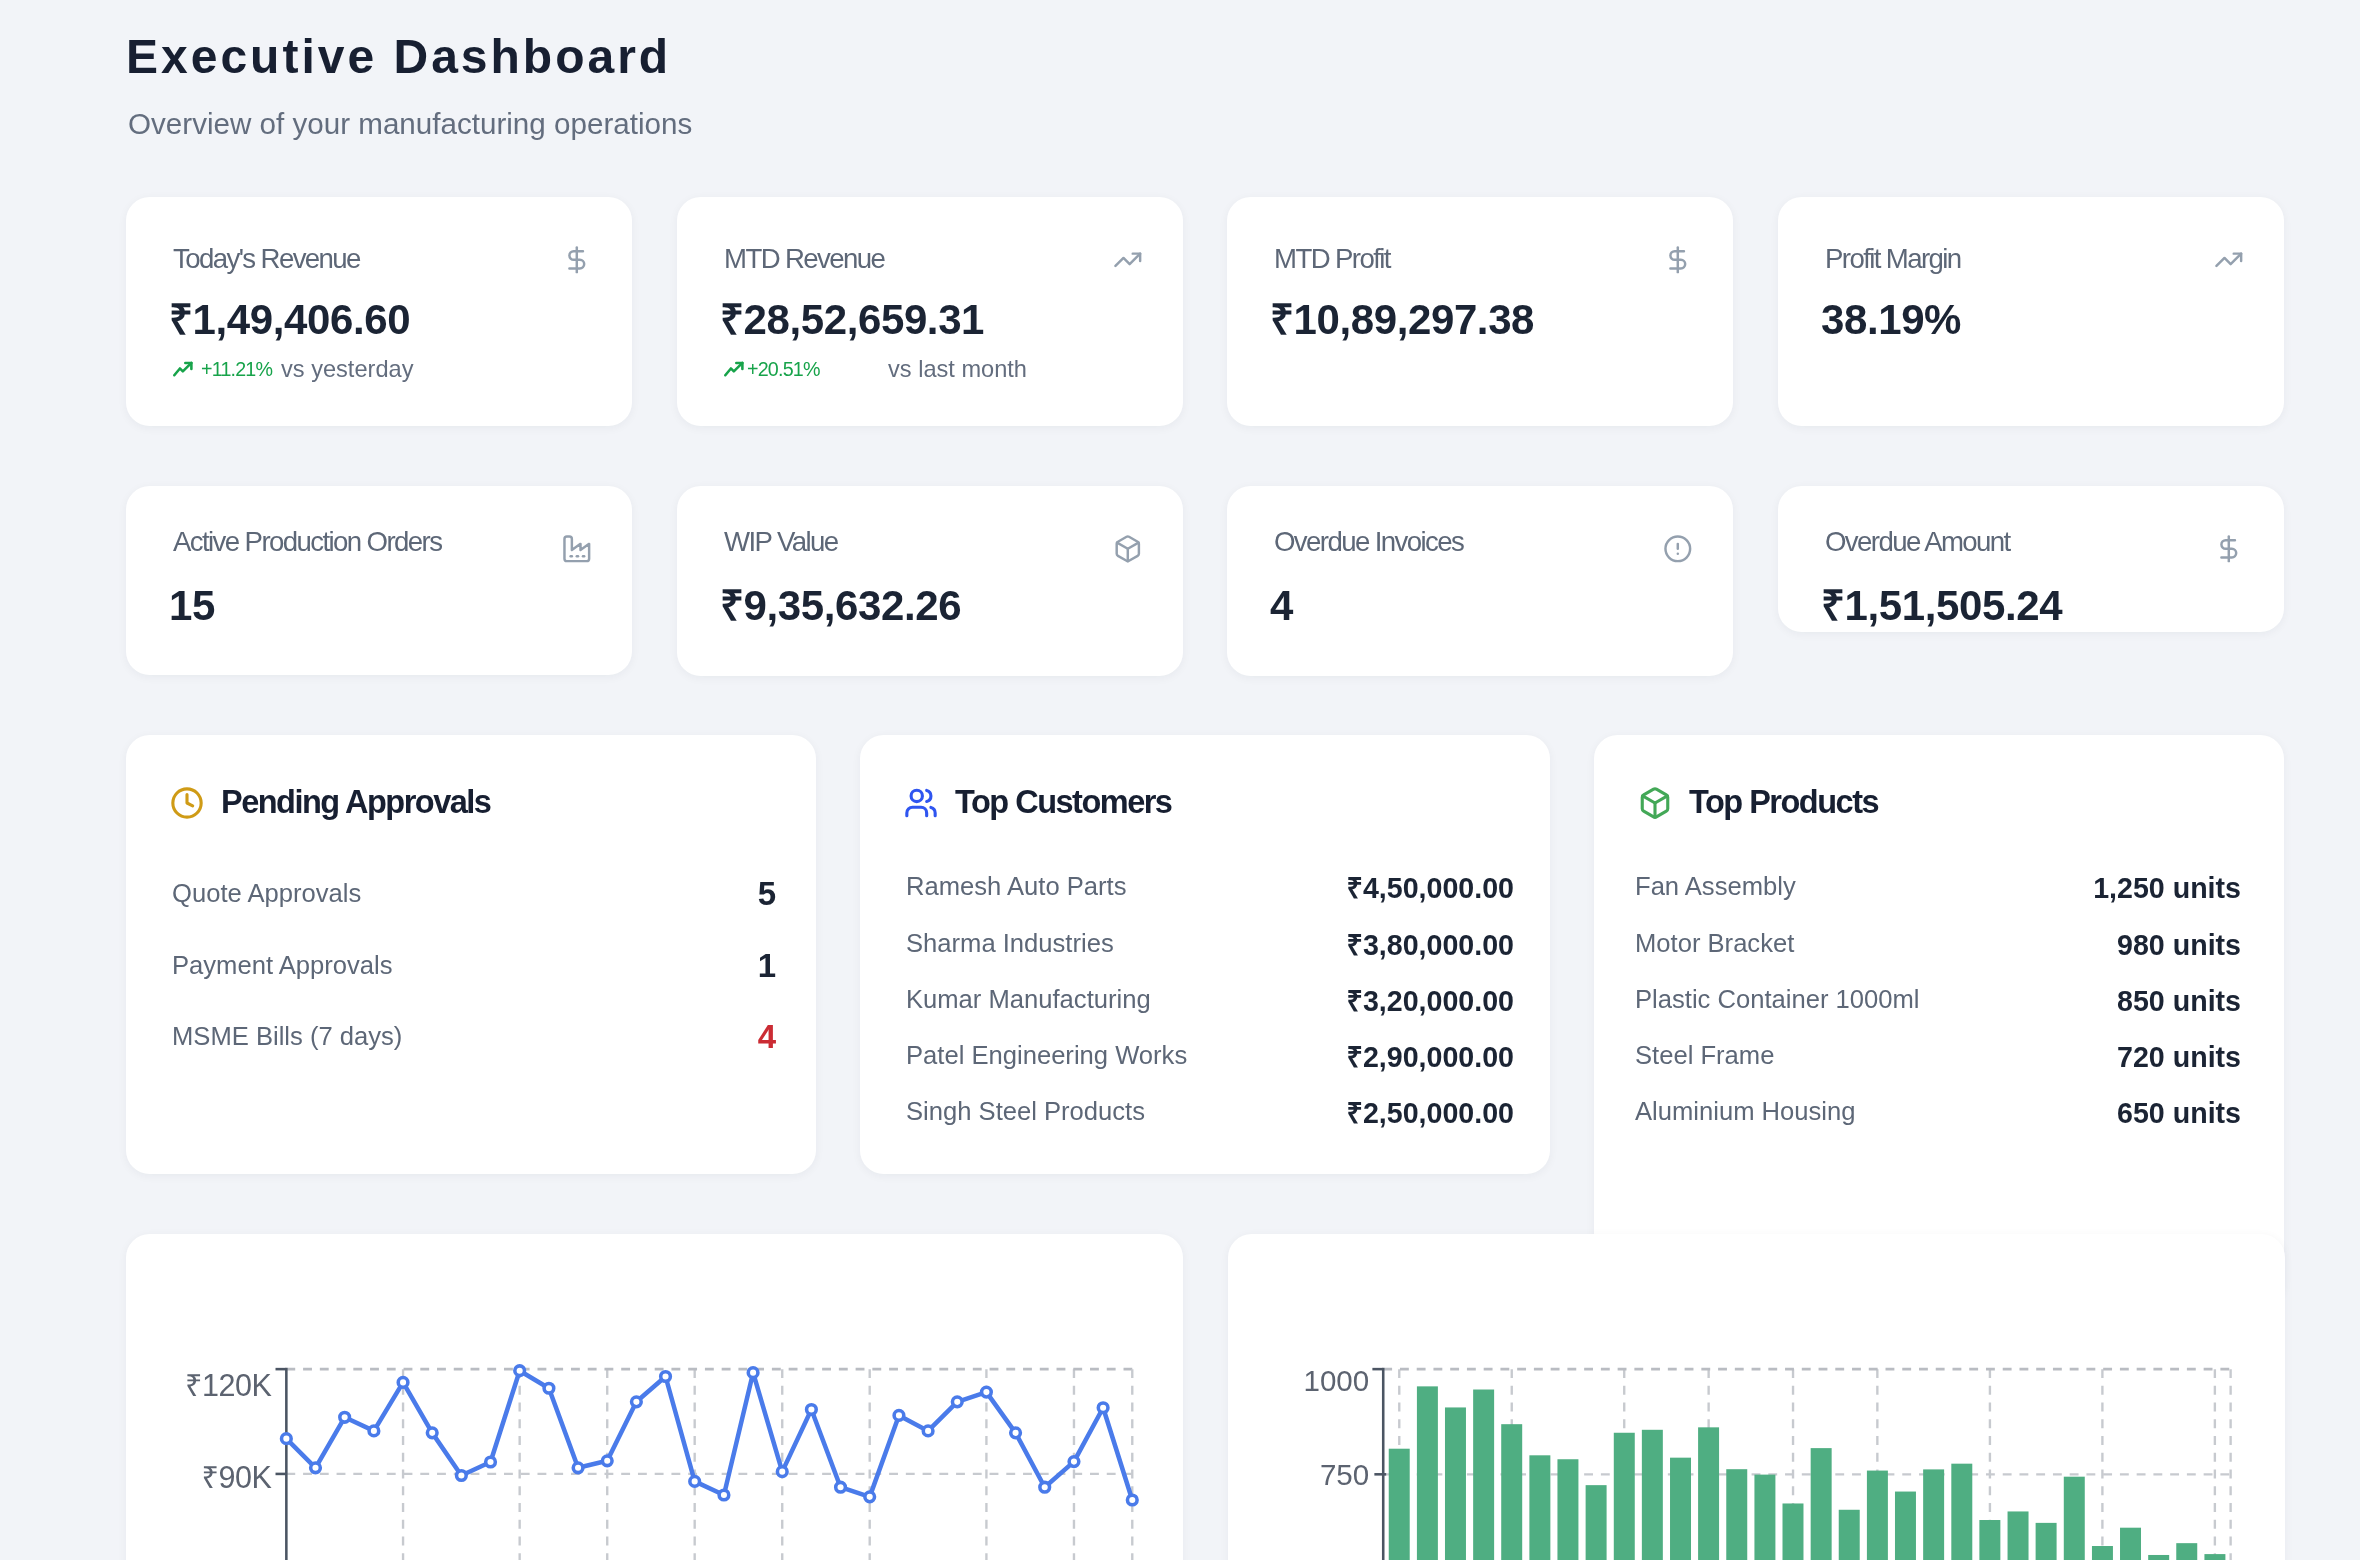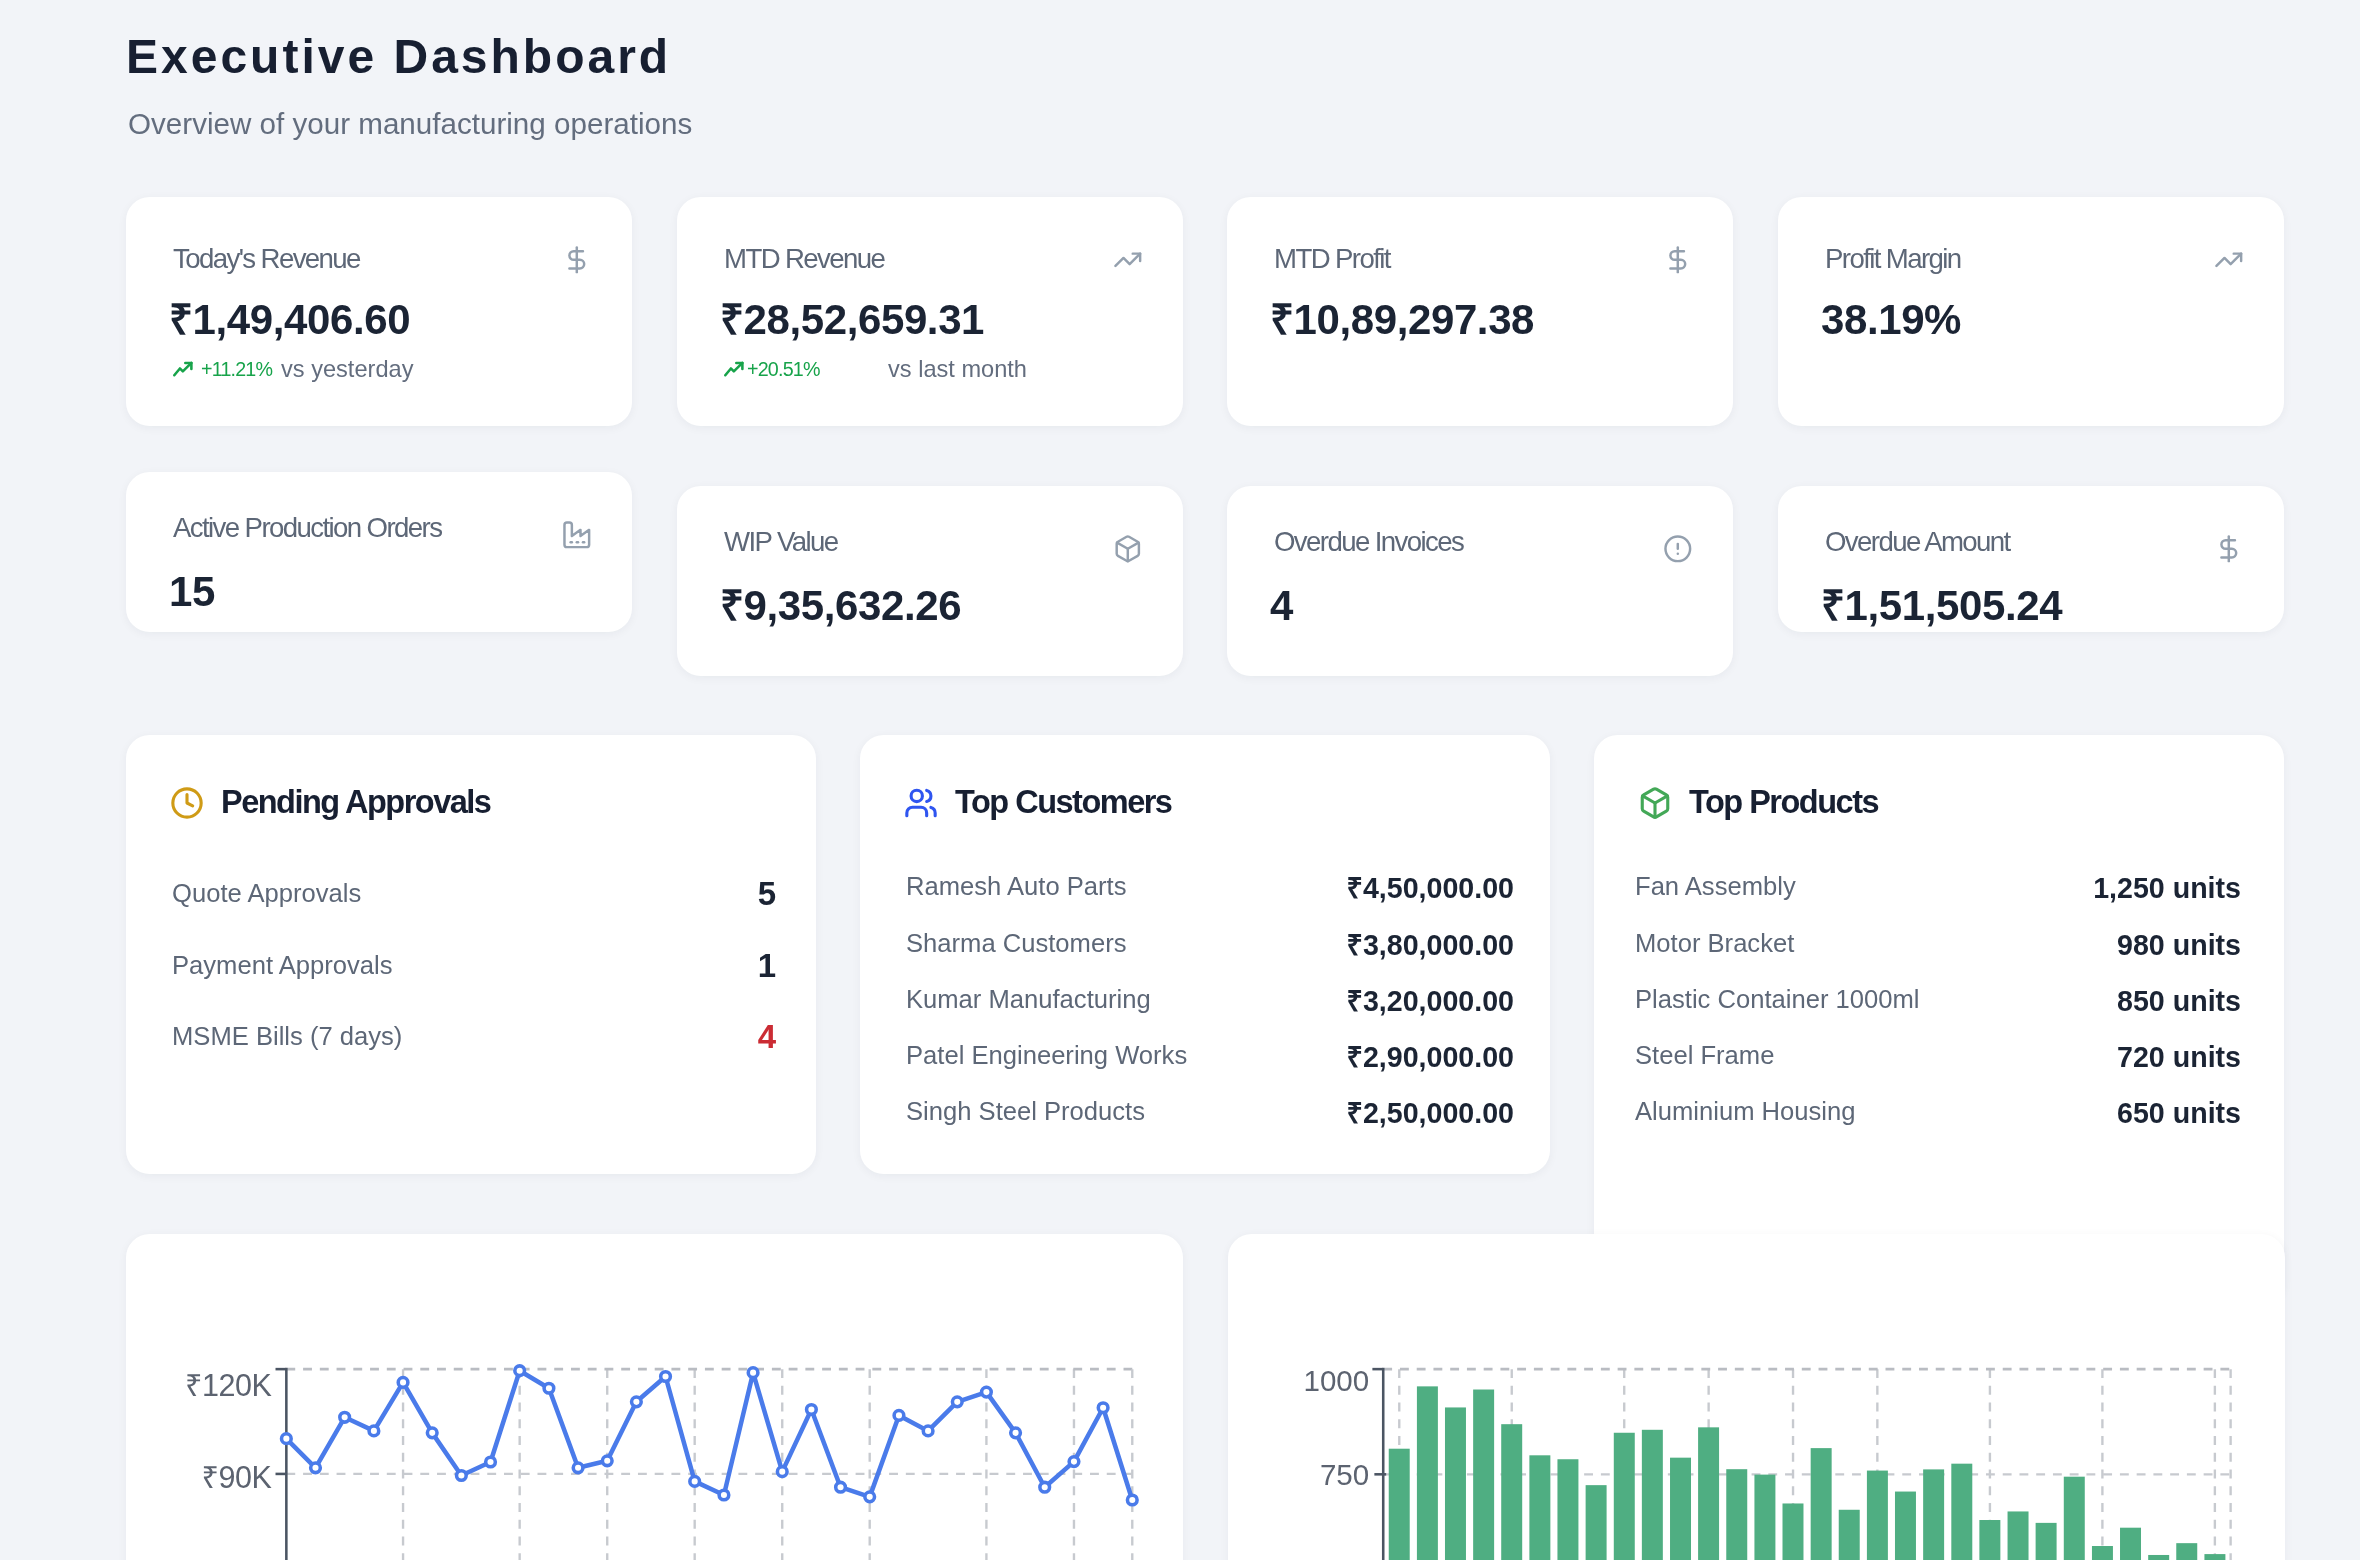--- a/index.html
+++ b/index.html
@@ -58,21 +58,21 @@
     </svg>
 </div>
 <div class="card" style="left:1778px;top:197px;width:506px;height:229px">
 <div class="klabel" style="left:47px;top:48px">Profit Margin</div>
 <div class="kvalue" style="left:43px;top:102px;font-size:42px">38.19%</div>
 <svg style="position:absolute;left:436px;top:48px" width="29.6" height="29.6" viewBox="0 0 24 24" fill="none" stroke="#94a0ae" stroke-width="2" stroke-linecap="round" stroke-linejoin="round">
       <polyline points="22 7 13.5 15.5 8.5 10.5 2 17"></polyline>
       <polyline points="16 7 22 7 22 13"></polyline>
     </svg>
 </div>
-<div class="card" style="left:126px;top:472px;width:506px;height:160px">
+<div class="card" style="left:126px;top:486px;width:506px;height:189px">
 <div class="klabel" style="left:47px;top:42px">Active Production Orders</div>
 <div class="kvalue" style="left:43px;top:99px;font-size:42px">15</div>
 <svg style="position:absolute;left:436px;top:48px" width="29.6" height="29.6" viewBox="0 0 24 24" fill="none" stroke="#94a0ae" stroke-width="2" stroke-linecap="round" stroke-linejoin="round">
       <path d="M2 20a2 2 0 0 0 2 2h16a2 2 0 0 0 2-2V8l-7 5V8l-7 5V4a2 2 0 0 0-2-2H4a2 2 0 0 0-2 2Z"></path>
       <path d="M17 18h1"></path>
       <path d="M12 18h1"></path>
       <path d="M7 18h1"></path>
     </svg>
 </div>
 <div class="card" style="left:677px;top:486px;width:506px;height:190px">
@@ -117,21 +117,21 @@
 <div class="card" style="left:860px;top:735px;width:690px;height:439px">
 <svg style="position:absolute;left:44px;top:51px" width="34" height="34" viewBox="0 0 24 24" fill="none" stroke="#2f55f0" stroke-width="2.2" stroke-linecap="round" stroke-linejoin="round">
       <path d="M16 21v-2a4 4 0 0 0-4-4H6a4 4 0 0 0-4 4v2"></path>
       <circle cx="9" cy="7" r="4"></circle>
       <path d="M22 21v-2a4 4 0 0 0-3-3.87"></path>
       <path d="M16 3.13a4 4 0 0 1 0 7.75"></path>
     </svg>
 <div class="ctitle" style="left:95px;top:51px">Top Customers</div>
 <div class="lrow" style="left:46px;top:139px">Ramesh Auto Parts</div>
 <div class="lval small" style="right:36px;top:139px;color:#1b2434">₹4,50,000.00</div>
-<div class="lrow" style="left:46px;top:196px">Sharma Customers</div>
+<div class="lrow" style="left:46px;top:196px">Sharma Industries</div>
 <div class="lval small" style="right:36px;top:196px;color:#1b2434">₹3,80,000.00</div>
 <div class="lrow" style="left:46px;top:252px">Kumar Manufacturing</div>
 <div class="lval small" style="right:36px;top:252px;color:#1b2434">₹3,20,000.00</div>
 <div class="lrow" style="left:46px;top:308px">Patel Engineering Works</div>
 <div class="lval small" style="right:36px;top:308px;color:#1b2434">₹2,90,000.00</div>
 <div class="lrow" style="left:46px;top:364px">Singh Steel Products</div>
 <div class="lval small" style="right:36px;top:364px;color:#1b2434">₹2,50,000.00</div>
 </div>
 <div class="card" style="left:1594px;top:735px;width:690px;height:569px">
 <svg style="position:absolute;left:44px;top:51px" width="34" height="34" viewBox="0 0 24 24" fill="none" stroke="#43a857" stroke-width="2.2" stroke-linecap="round" stroke-linejoin="round">

